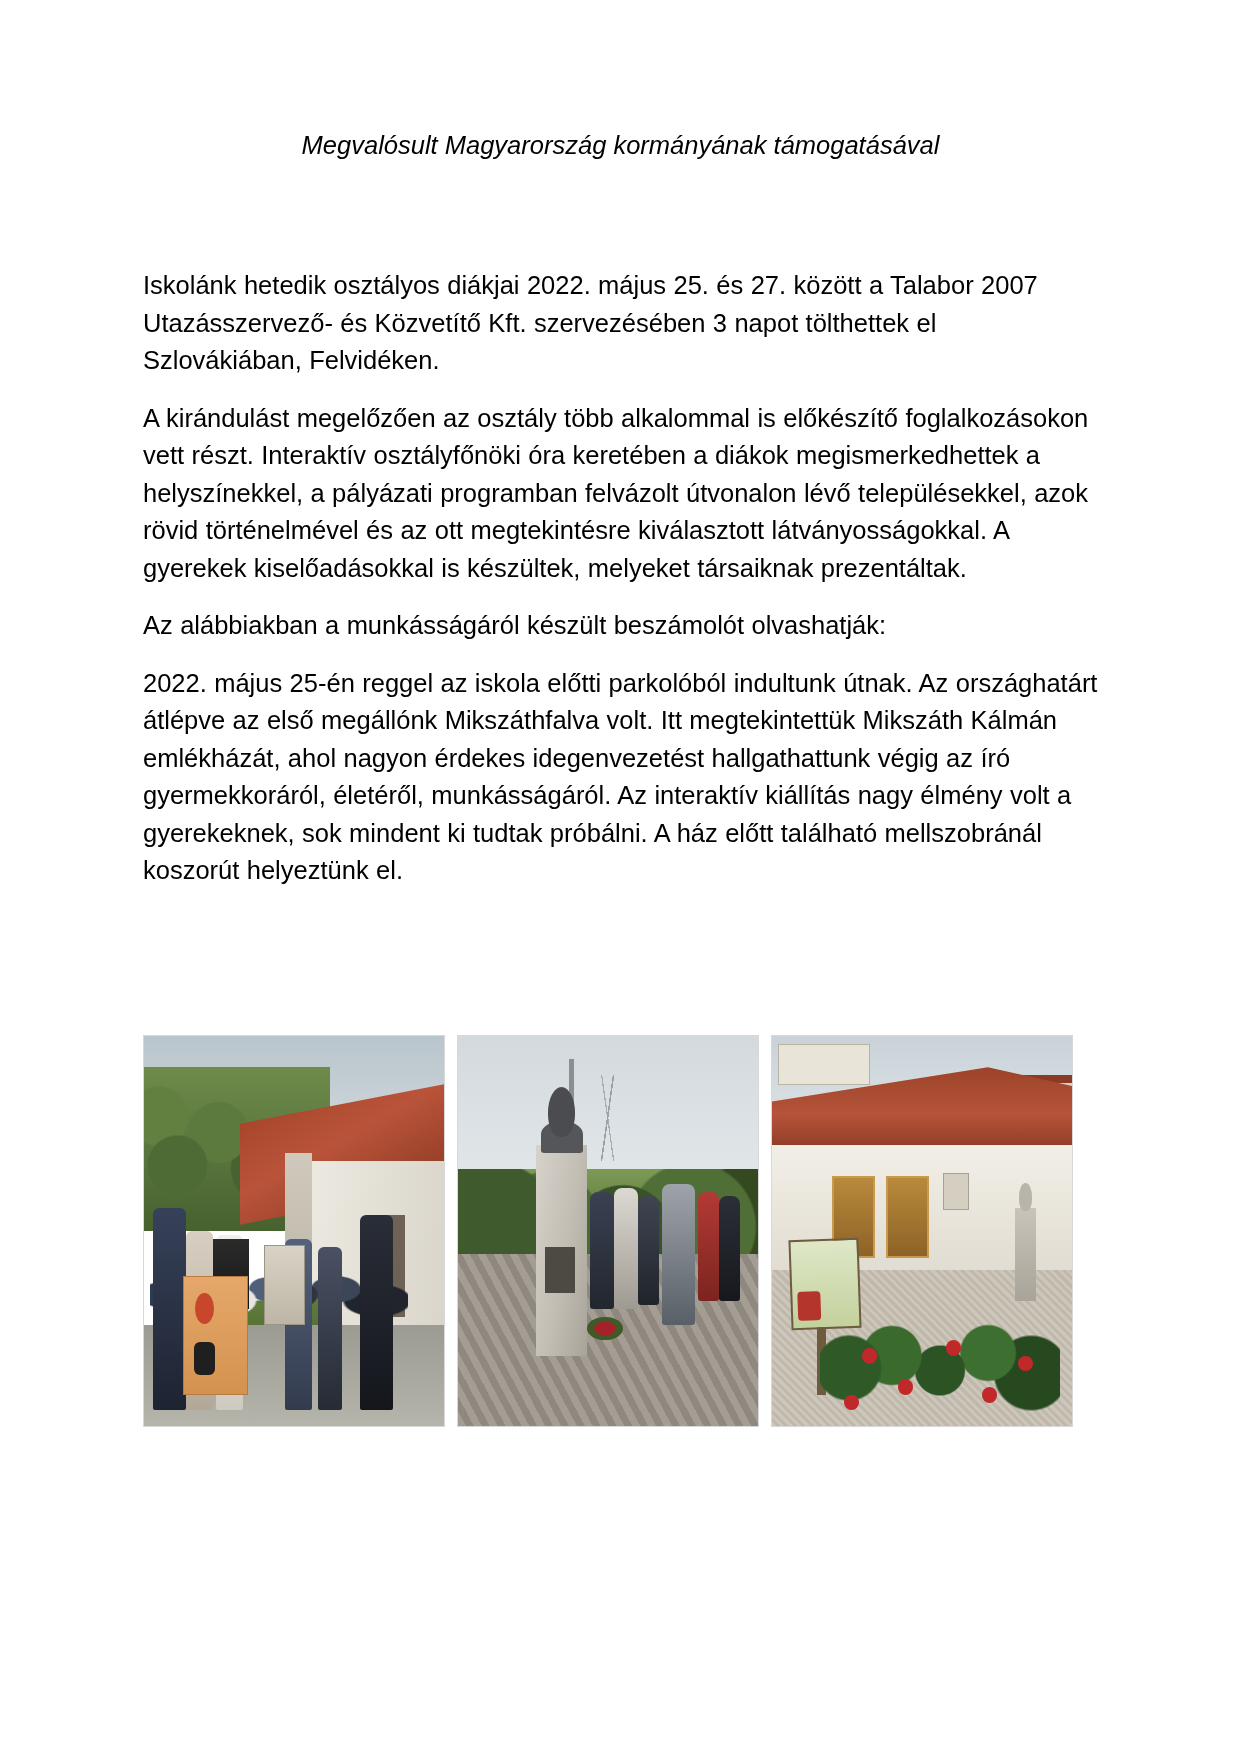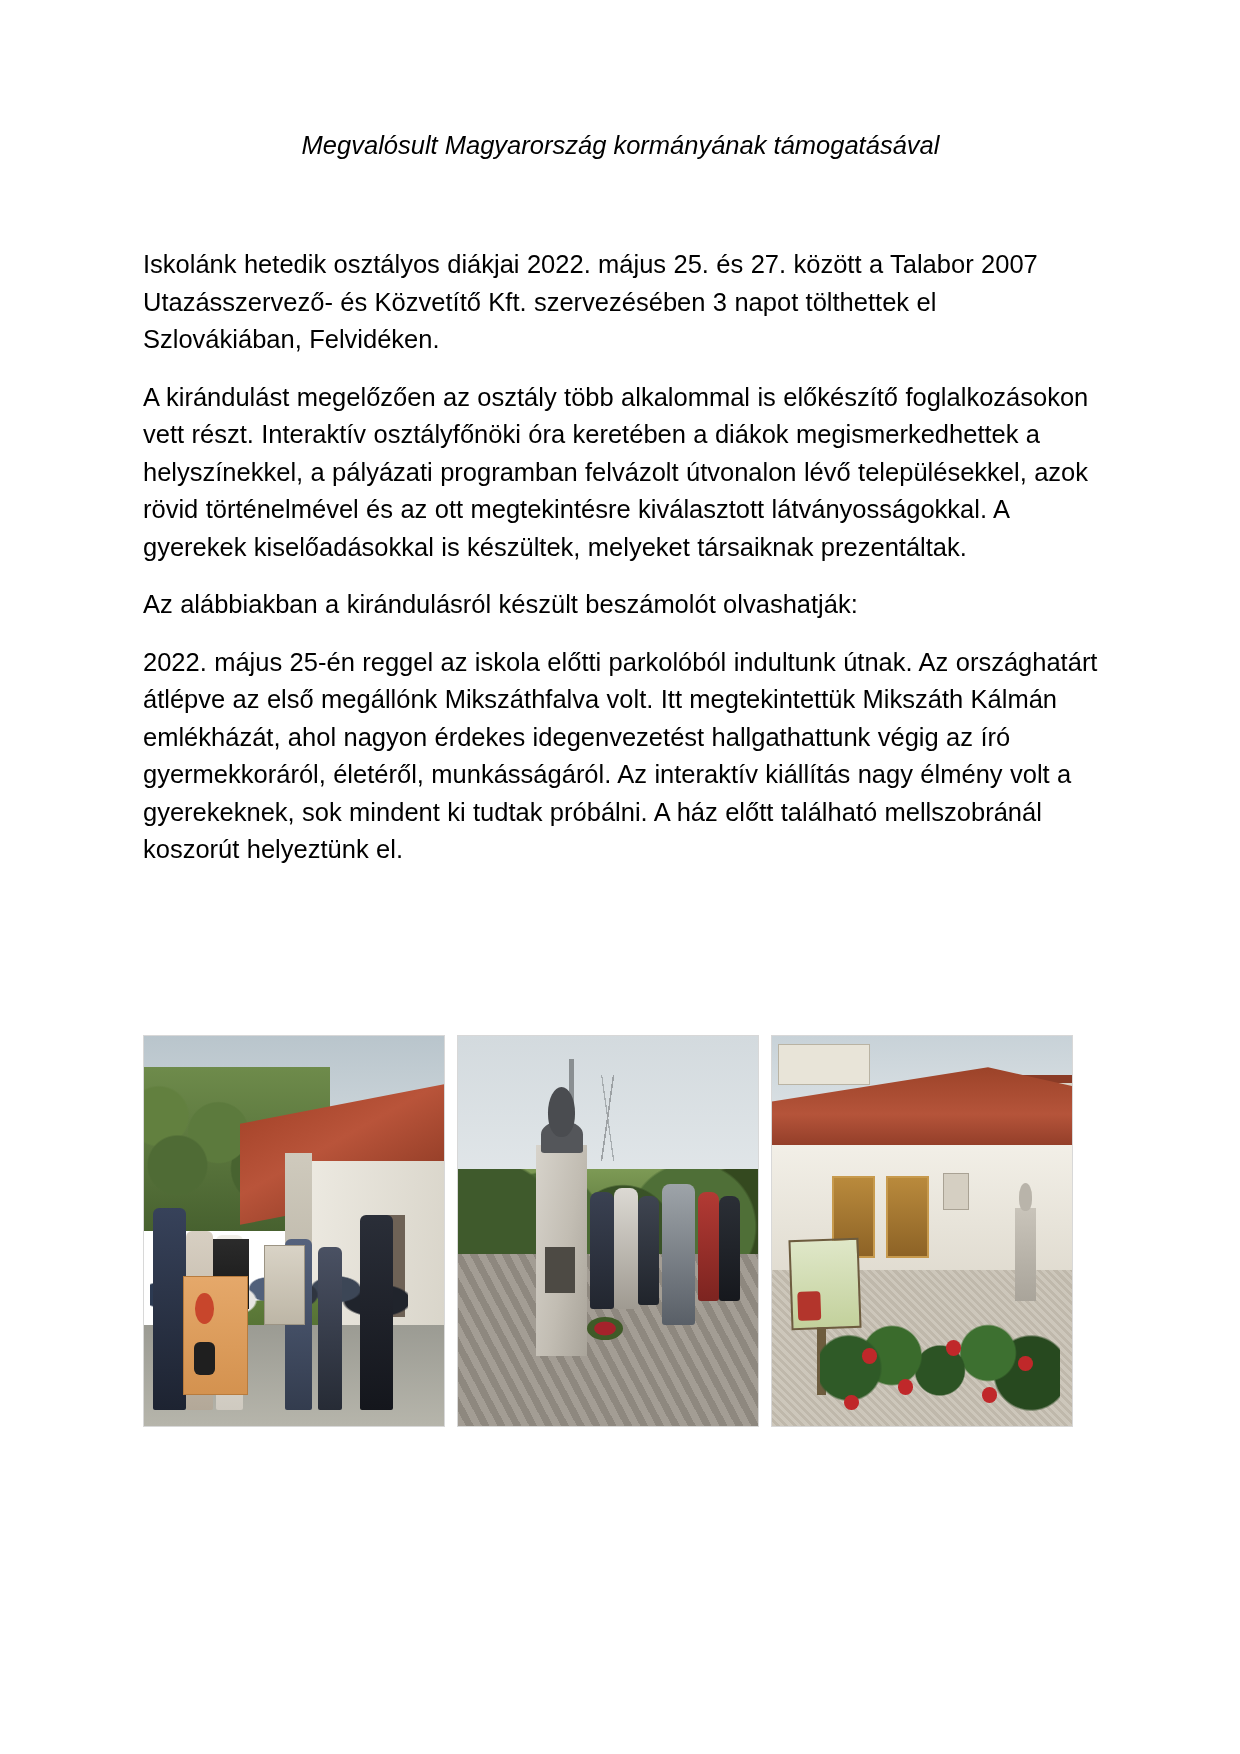--- a/index.html
+++ b/index.html
@@ -33,21 +33,21 @@
     font-size: 25.5px;
     line-height: 1.35;
     margin: 0 0 22px 0;
     font-weight: 400;
   }
   .doc-subtitle {
     text-align: center;
     font-size: 25.5px;
     line-height: 1.35;
     font-style: italic;
-    margin: 0 0 84px 0;
+    margin: 0 0 105px 0;
     font-weight: 400;
   }
   p.body-par {
     font-size: 25.5px;
     line-height: 1.47;
     margin: 0 0 20px 0;
     text-align: left;
     word-spacing: 0.3px;
   }
   p.body-par:last-of-type { margin-bottom: 0; }
@@ -300,21 +300,21 @@
 </head>
 <body>
 
 <div class="page">
 
   <div class="content">
     <h2 class="doc-subtitle">Megvalósult Magyarország kormányának támogatásával</h2>
 
     <p class="body-par">Iskolánk hetedik osztályos diákjai 2022. május 25. és 27. között a Talabor 2007 Utazásszervező- és Közvetítő Kft. szervezésében 3 napot tölthettek el Szlovákiában, Felvidéken.</p>
     <p class="body-par">A kirándulást megelőzően az osztály több alkalommal is előkészítő foglalkozásokon vett részt. Interaktív osztályfőnöki óra keretében a diákok megismerkedhettek a helyszínekkel, a pályázati programban felvázolt útvonalon lévő településekkel, azok rövid történelmével és az ott megtekintésre kiválasztott látványosságokkal. A gyerekek kiselőadásokkal is készültek, melyeket társaiknak prezentáltak.</p>
-    <p class="body-par">Az alábbiakban a kirándulásról készült beszámolót olvashatják:</p>
+    <p class="body-par">Az alábbiakban a munkásságáról készült beszámolót olvashatják:</p>
     <p class="body-par">2022. május 25-én reggel az iskola előtti parkolóból indultunk útnak. Az országhatárt átlépve az első megállónk Mikszáthfalva volt. Itt megtekintettük Mikszáth Kálmán emlékházát, ahol nagyon érdekes idegenvezetést hallgathattunk végig az író gyermekkoráról, életéről, munkásságáról. Az interaktív kiállítás nagy élmény volt a gyerekeknek, sok mindent ki tudtak próbálni. A ház előtt található mellszobránál koszorút helyeztünk el.</p>
   </div>
 
   <div class="photo-row">
 
     <div class="photo p1">
       <div class="sky"></div>
       <div class="trees"></div>
       <div class="roof"></div>
       <div class="wall"></div>

